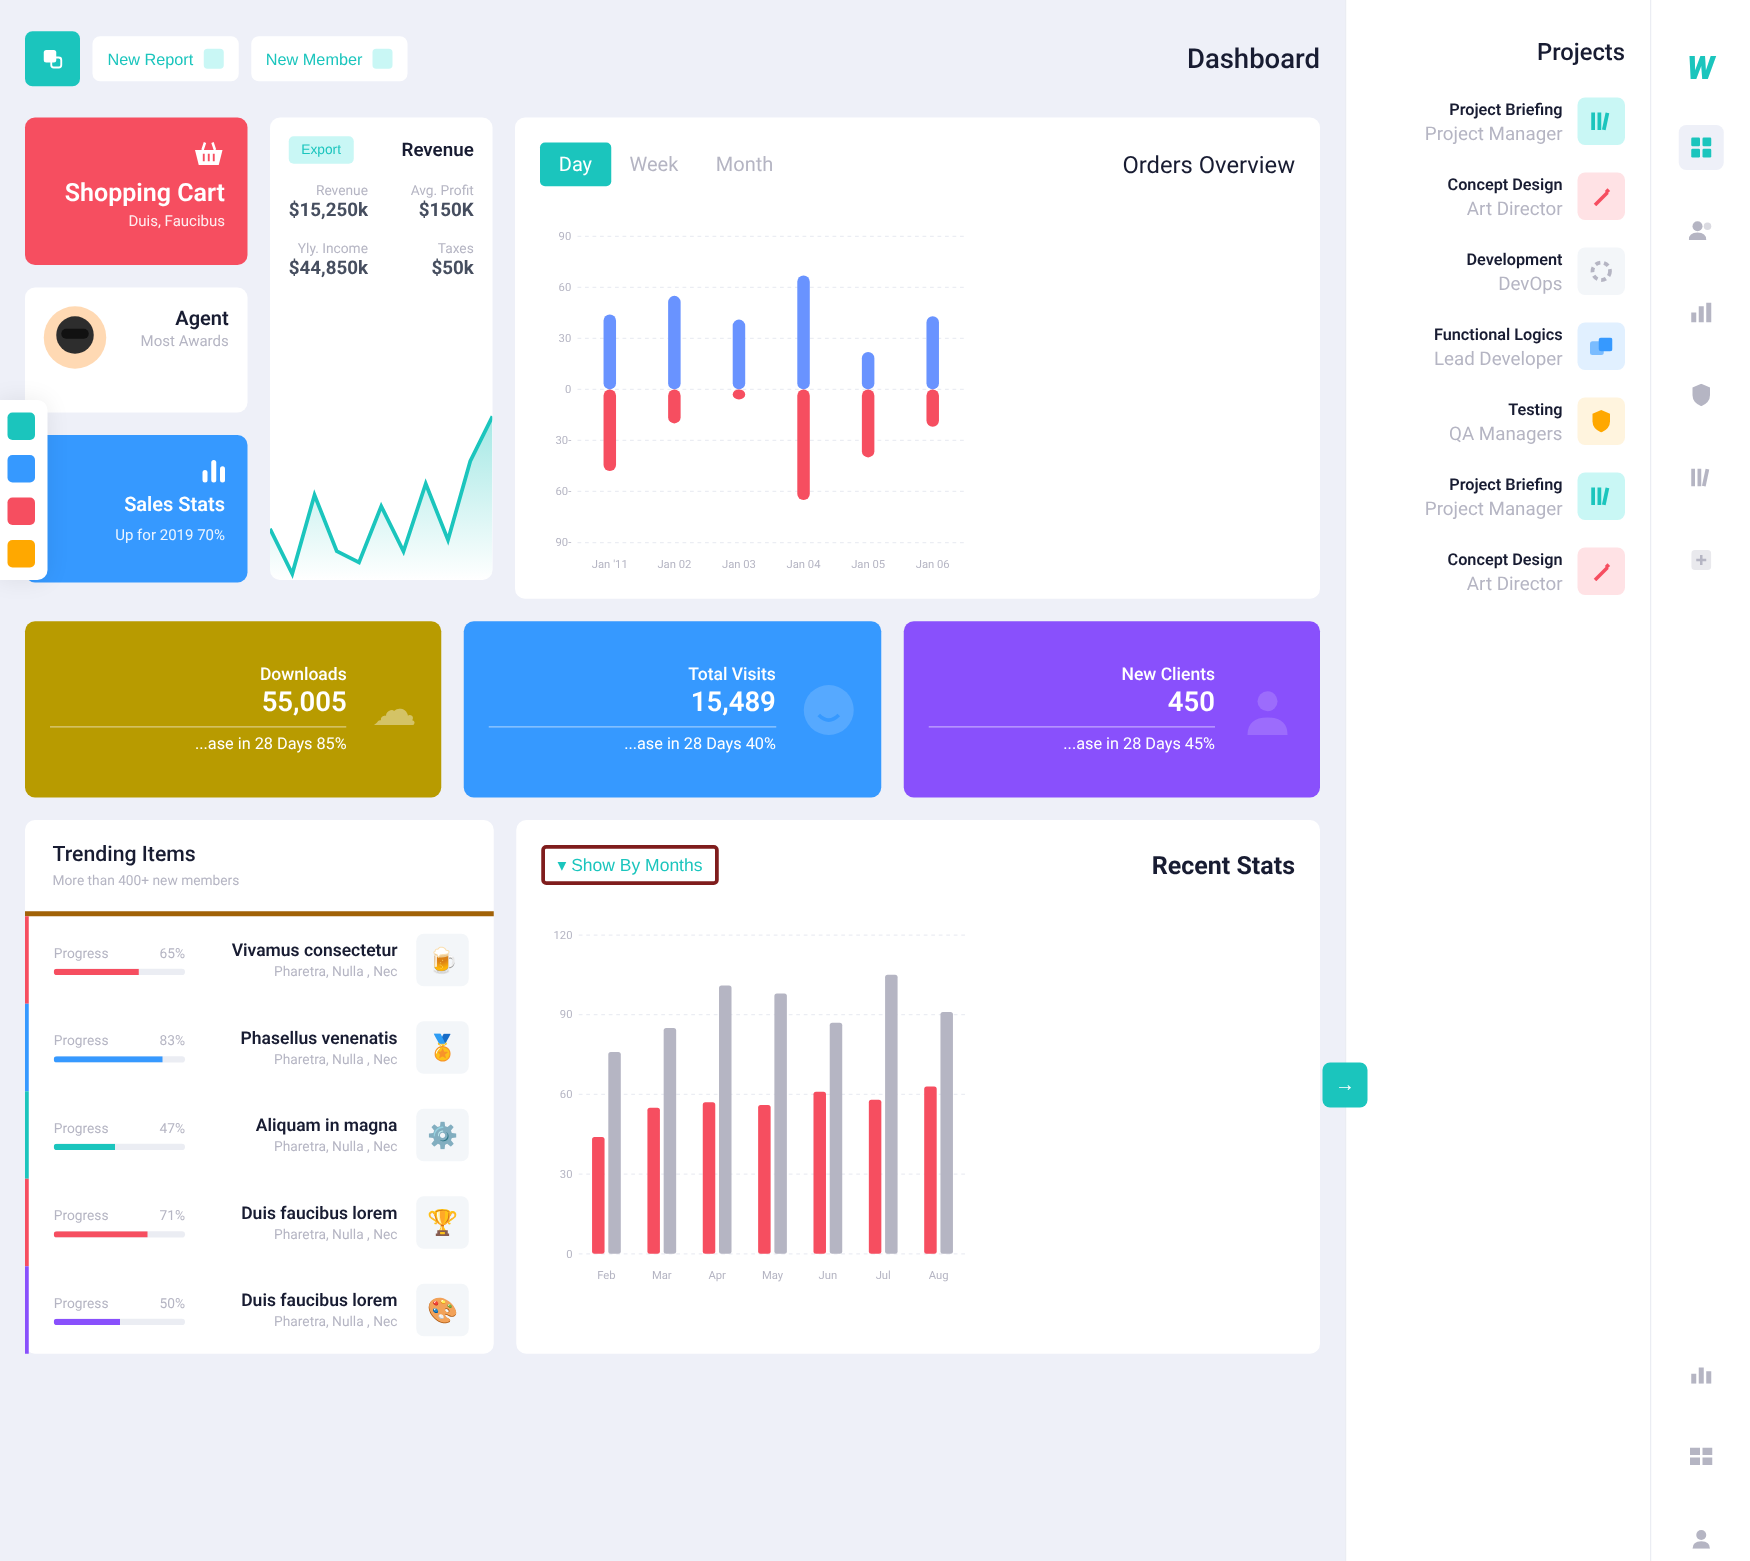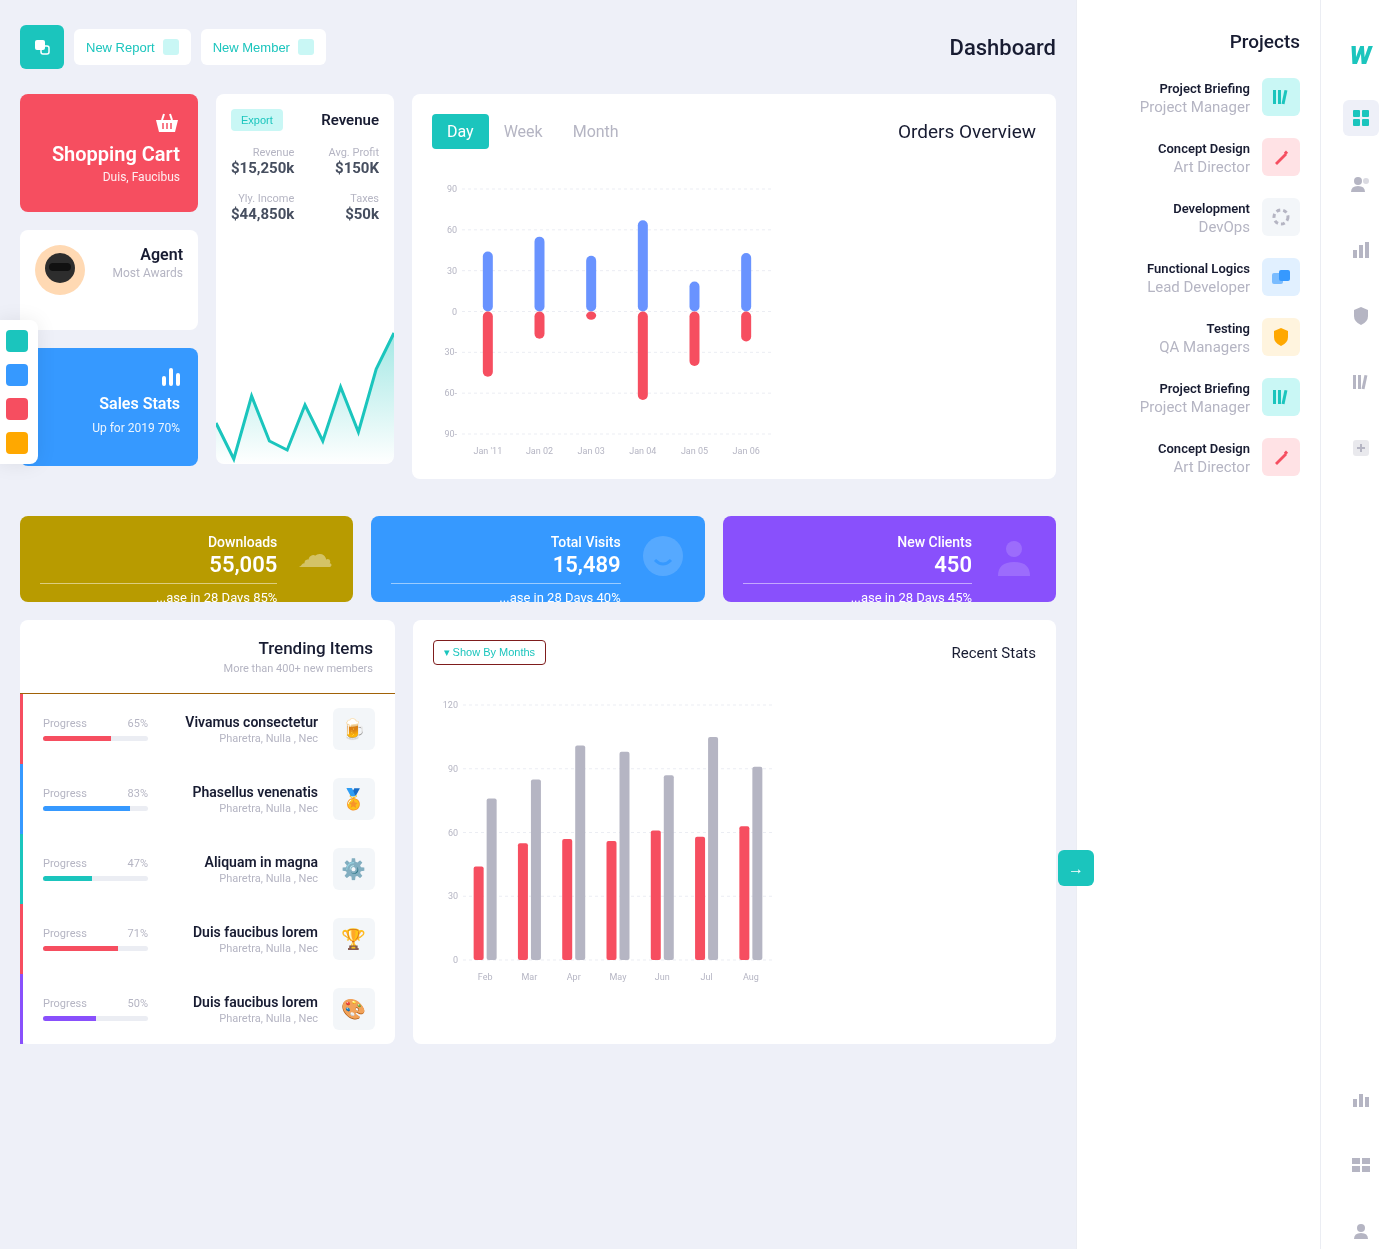--- a/index.html
+++ b/index.html
@@ -59,54 +59,54 @@
 .rev-chart { position: absolute; bottom: 0; left: 0; right: 0; height: 140px; }
 
 .orders-card { flex: 1; padding: 20px; }
 .orders-head { display: flex; align-items: center; margin-bottom: 30px; }
 .tab-group { display: flex; }
 .tab { padding: 8px 15px; font-size: 16px; color: #b5b5c3; cursor: pointer; }
 .tab.active { background: #1bc5bd; color: #fff; border-radius: 4px; }
 .orders-head h3 { margin-left: auto; font-size: 19px; color: #181c32; font-weight: 400; }
 .orders-chart { height: 280px; position: relative; }
 
-.stat-card { flex: 1; height: 86px; border-radius: 8px; color: #fff; padding: 18px 20px; display: flex; align-items: flex-start; position: relative; overflow: hidden; margin-top: 19px; }
+.stat-card { flex: 1; height: 141px; border-radius: 8px; color: #fff; padding: 18px 20px; display: flex; align-items: center; position: relative; overflow: hidden; }
 .stat-card.yellow { background: #b89b00; }
 .stat-card.blue { background: #3699ff; }
 .stat-card.purple { background: #8950fc; }
 .stat-txt { text-align: right; flex: 1; }
 .stat-txt .lbl { font-size: 14px; font-weight: 500; }
 .stat-txt .val { font-size: 22px; font-weight: 600; margin-top: 2px; }
 .stat-txt .underline { height: 1px; background: rgba(255,255,255,0.5); margin: 6px 0; }
 .stat-txt .sub { font-size: 13px; }
 .stat-icon { margin-left: 20px; opacity: 0.4; font-size: 36px; }
 
 .bottom-row { display: flex; gap: 18px; margin-top: 18px; }
 .trending-card { width: 375px; }
-.trending-head { padding: 18px 22px; text-align: right; border-bottom: 1px solid #a16207; }
+.trending-head { padding: 18px 22px; border-bottom: 4px solid #a16207; }
 .trending-head h3 { font-size: 17px; color: #181c32; font-weight: 500; }
 .trending-head p { font-size: 11px; color: #b5b5c3; margin-top: 4px; }
 .trend-item { display: flex; align-items: center; padding: 14px 20px; gap: 15px; border-left: 3px solid transparent; }
 .trend-item.c-red { border-left-color: #f64e60; }
 .trend-item.c-blue { border-left-color: #3699ff; }
 .trend-item.c-teal { border-left-color: #1bc5bd; }
 .trend-item.c-purple { border-left-color: #8950fc; }
 .trend-prog { width: 105px; }
 .trend-prog .prog-head { display: flex; justify-content: space-between; font-size: 11px; color: #b5b5c3; margin-bottom: 6px; }
 .prog-bar { height: 5px; background: #ebedf3; border-radius: 3px; overflow: hidden; }
 .prog-fill { height: 100%; }
 .trend-txt { flex: 1; text-align: right; }
 .trend-txt h5 { font-size: 14px; color: #181c32; font-weight: 600; }
 .trend-txt p { font-size: 11px; color: #b5b5c3; margin-top: 2px; }
 .trend-icon { width: 42px; height: 42px; background: #f3f6f9; border-radius: 6px; display: flex; align-items: center; justify-content: center; font-size: 20px; }
 
 .recent-card { flex: 1; padding: 20px; }
 .recent-head { display: flex; align-items: center; margin-bottom: 30px; }
-.show-btn { background: #fff; border: 1px solid #7f1d1d; color: #1bc5bd; padding: 5px 10px; border-radius: 4px; font-size: 11px; cursor: pointer; }
-.recent-head h3 { margin-left: auto; font-size: 15px; color: #181c32; font-weight: 400; }
+.show-btn { background: #fff; border: 3px solid #7f1d1d; color: #1bc5bd; padding: 5px 10px; border-radius: 4px; font-size: 14px; cursor: pointer; }
+.recent-head h3 { margin-left: auto; font-size: 20px; color: #181c32; font-weight: 700; }
 .recent-chart { height: 290px; }
 
 .right-search { width: 100%; height: 36px; background: #f3f6f9; border: none; border-radius: 6px; padding: 0 30px 0 10px; font-size: 13px; text-align: right; color: #b5b5c3; }
 .search-wrap { position: relative; margin-bottom: 30px; }
 .search-wrap .search-icon { position: absolute; right: 10px; top: 10px; color: #b5b5c3; }
 .projects-title { text-align: right; font-size: 19px; color: #181c32; font-weight: 500; margin-bottom: 25px; }
 .project-item { display: flex; align-items: flex-end; gap: 12px; margin-bottom: 22px; }
 .project-txt { flex: 1; text-align: right; }
 .project-txt h5 { font-size: 13px; color: #181c32; font-weight: 600; }
 .project-txt p { font-size: 15px; color: #b5b5c3; margin-top: 2px; }

